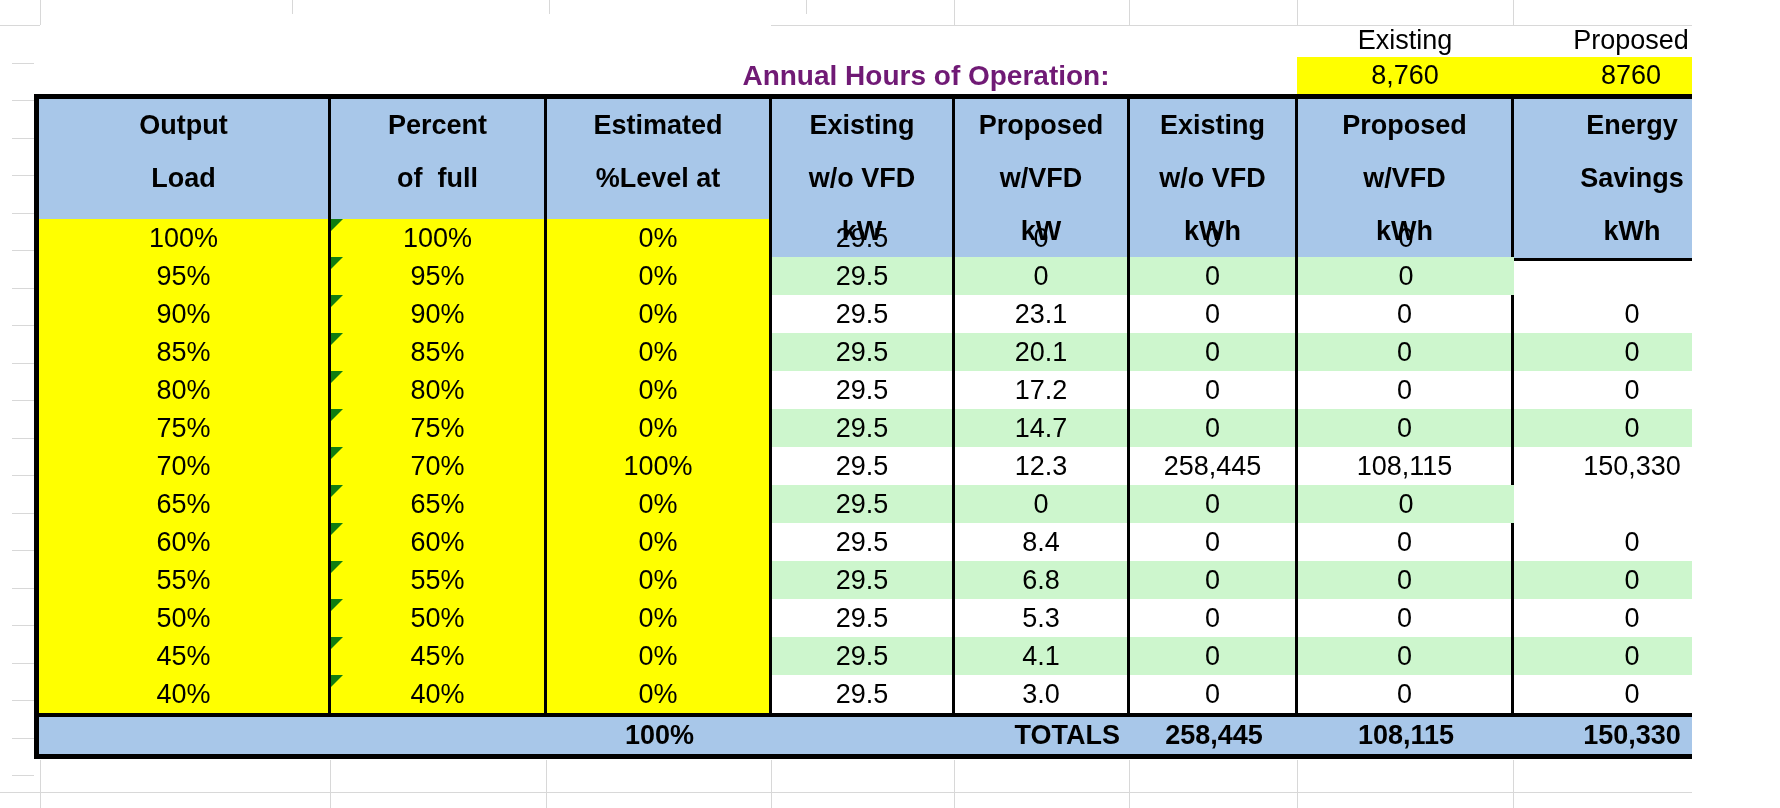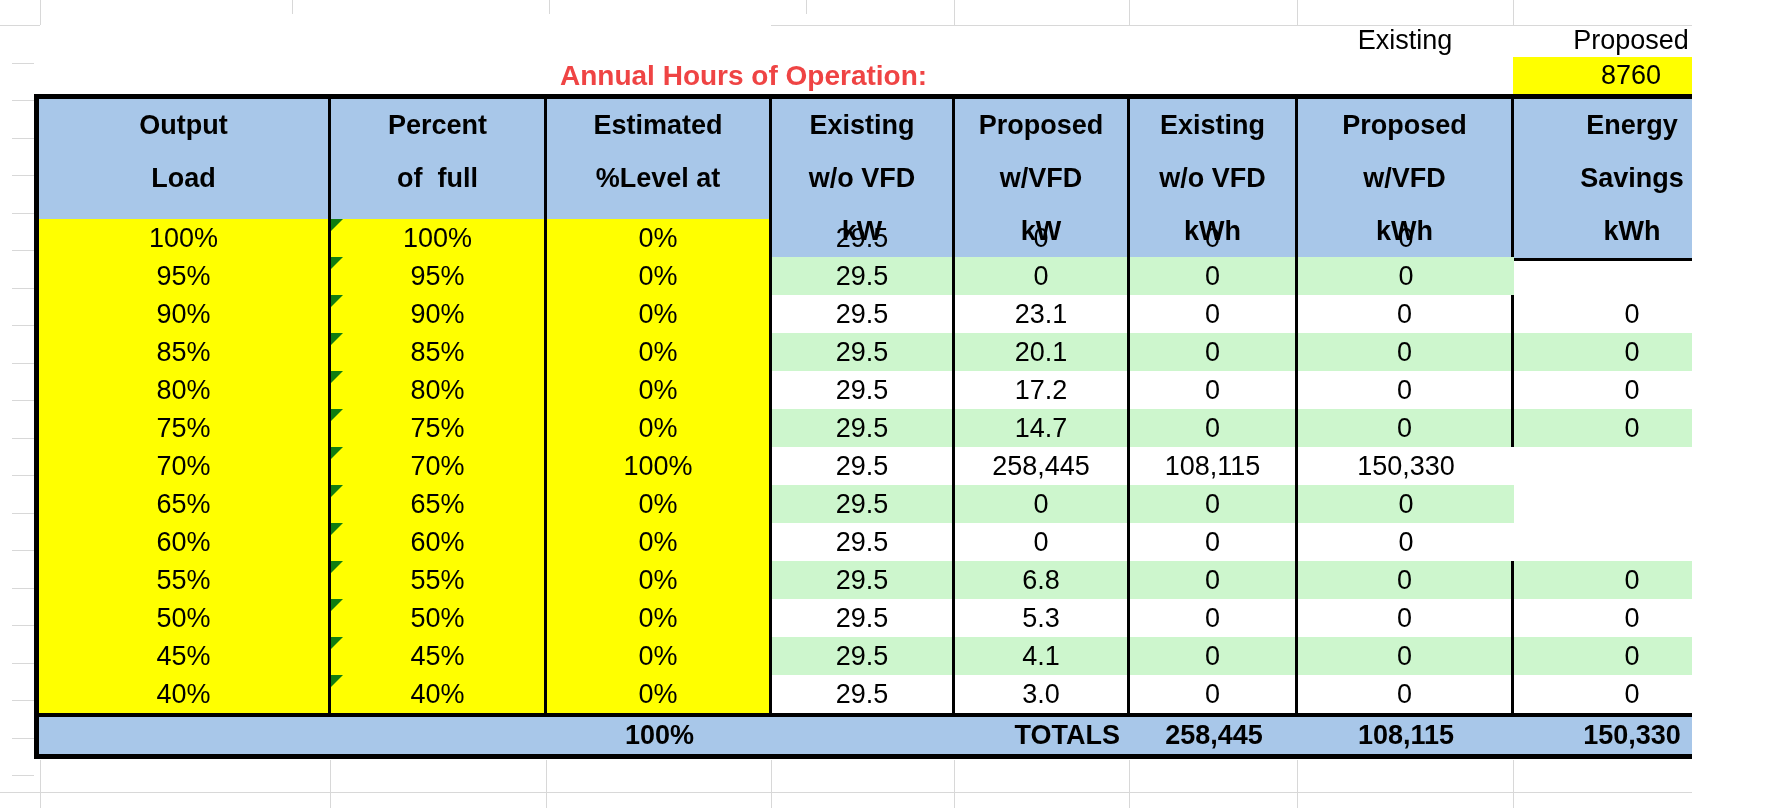--- a/index.html
+++ b/index.html
@@ -9,21 +9,21 @@
     overflow:hidden; font-family:"Liberation Sans","DejaVu Sans",sans-serif;
   }
   .gl { position:absolute; background:#d8d8d8; }
 
   
   .top-label { position:absolute; top:24px; height:32px; line-height:32px;
     text-align:center; font-size:27px; color:#000; }
   #existing-label { left:1297px; width:216px; }
   #proposed-label { left:1513px; width:236px; }
   .hours-label { position:absolute; top:57px; left:560px; width:732px; height:37px;
-    line-height:37px; text-align:left; font-weight:700; font-size:28px; color:#ef4444; }
+    line-height:37px; text-align:center; font-weight:700; font-size:28px; color:#701a75; }
   .hours-cell { position:absolute; top:57px; height:37px; line-height:37px;
     background:#ffff00; text-align:center; font-size:27px; color:#000; }
   #existing-hours { left:1297px; width:216px; }
   #proposed-hours { left:1513px; width:236px; }
 
   
   #vfd-table { position:absolute; left:34px; top:94px; width:1721px;
     border:5px solid #000; background:#fff; }
   .grid-row { display:grid; grid-template-columns:292px 216px 225px 183px 175px 168px 216px 236px; }
   .hdr { height:120px; }
@@ -114,20 +114,21 @@
       <div class="gl" style="left: 1297px; top: 760px; width: 1px; height: 48px;"></div>
       <div class="gl" style="left: 1513px; top: 760px; width: 1px; height: 48px;"></div>
       <div class="gl" style="left: 1749px; top: 760px; width: 1px; height: 48px;"></div>
       <div class="gl" style="left: 0px; top: 792px; width: 1780px; height: 1px;"></div>
     </div>
 
   <div id="existing-label" class="top-label">Existing</div>
   <div id="proposed-label" class="top-label">Proposed</div>
 
   <div class="hours-label">Annual Hours of Operation:</div>
+  <div id="existing-hours" class="hours-cell">8,760</div>
   <div id="proposed-hours" class="hours-cell">8760</div>
 
   <div id="vfd-table">
     <div class="grid-row hdr" id="header-row">
         <div class="cell">Output
 Load
 Level</div>
         <div class="cell">Percent
 of  full
 load speed</div>
@@ -207,38 +208,40 @@
           <div class="cell plain">14.7</div>
           <div class="cell plain">0</div>
           <div class="cell plain">0</div>
           <div class="cell plain">0</div>
         </div>
         <div class="grid-row drow">
           <div class="cell yellow">70%</div>
           <div class="cell yellow">70%<span class="tri"></span></div>
           <div class="cell yellow">100%</div>
           <div class="cell plain">29.5</div>
+          <div class="cell plain">12.3</div>
           <div class="cell plain">258,445</div>
           <div class="cell plain">108,115</div>
           <div class="cell plain">150,330</div>
         </div>
         <div class="grid-row drow striped">
           <div class="cell yellow">65%</div>
           <div class="cell yellow">65%<span class="tri"></span></div>
           <div class="cell yellow">0%</div>
           <div class="cell plain">29.5</div>
           <div class="cell plain">0</div>
           <div class="cell plain">0</div>
           <div class="cell plain">0</div>
         </div>
         <div class="grid-row drow">
           <div class="cell yellow">60%</div>
           <div class="cell yellow">60%<span class="tri"></span></div>
           <div class="cell yellow">0%</div>
           <div class="cell plain">29.5</div>
+          <div class="cell plain">8.4</div>
           <div class="cell plain">0</div>
           <div class="cell plain">0</div>
           <div class="cell plain">0</div>
         </div>
         <div class="grid-row drow striped">
           <div class="cell yellow">55%</div>
           <div class="cell yellow">55%<span class="tri"></span></div>
           <div class="cell yellow">0%</div>
           <div class="cell plain">29.5</div>
           <div class="cell plain">6.8</div>

